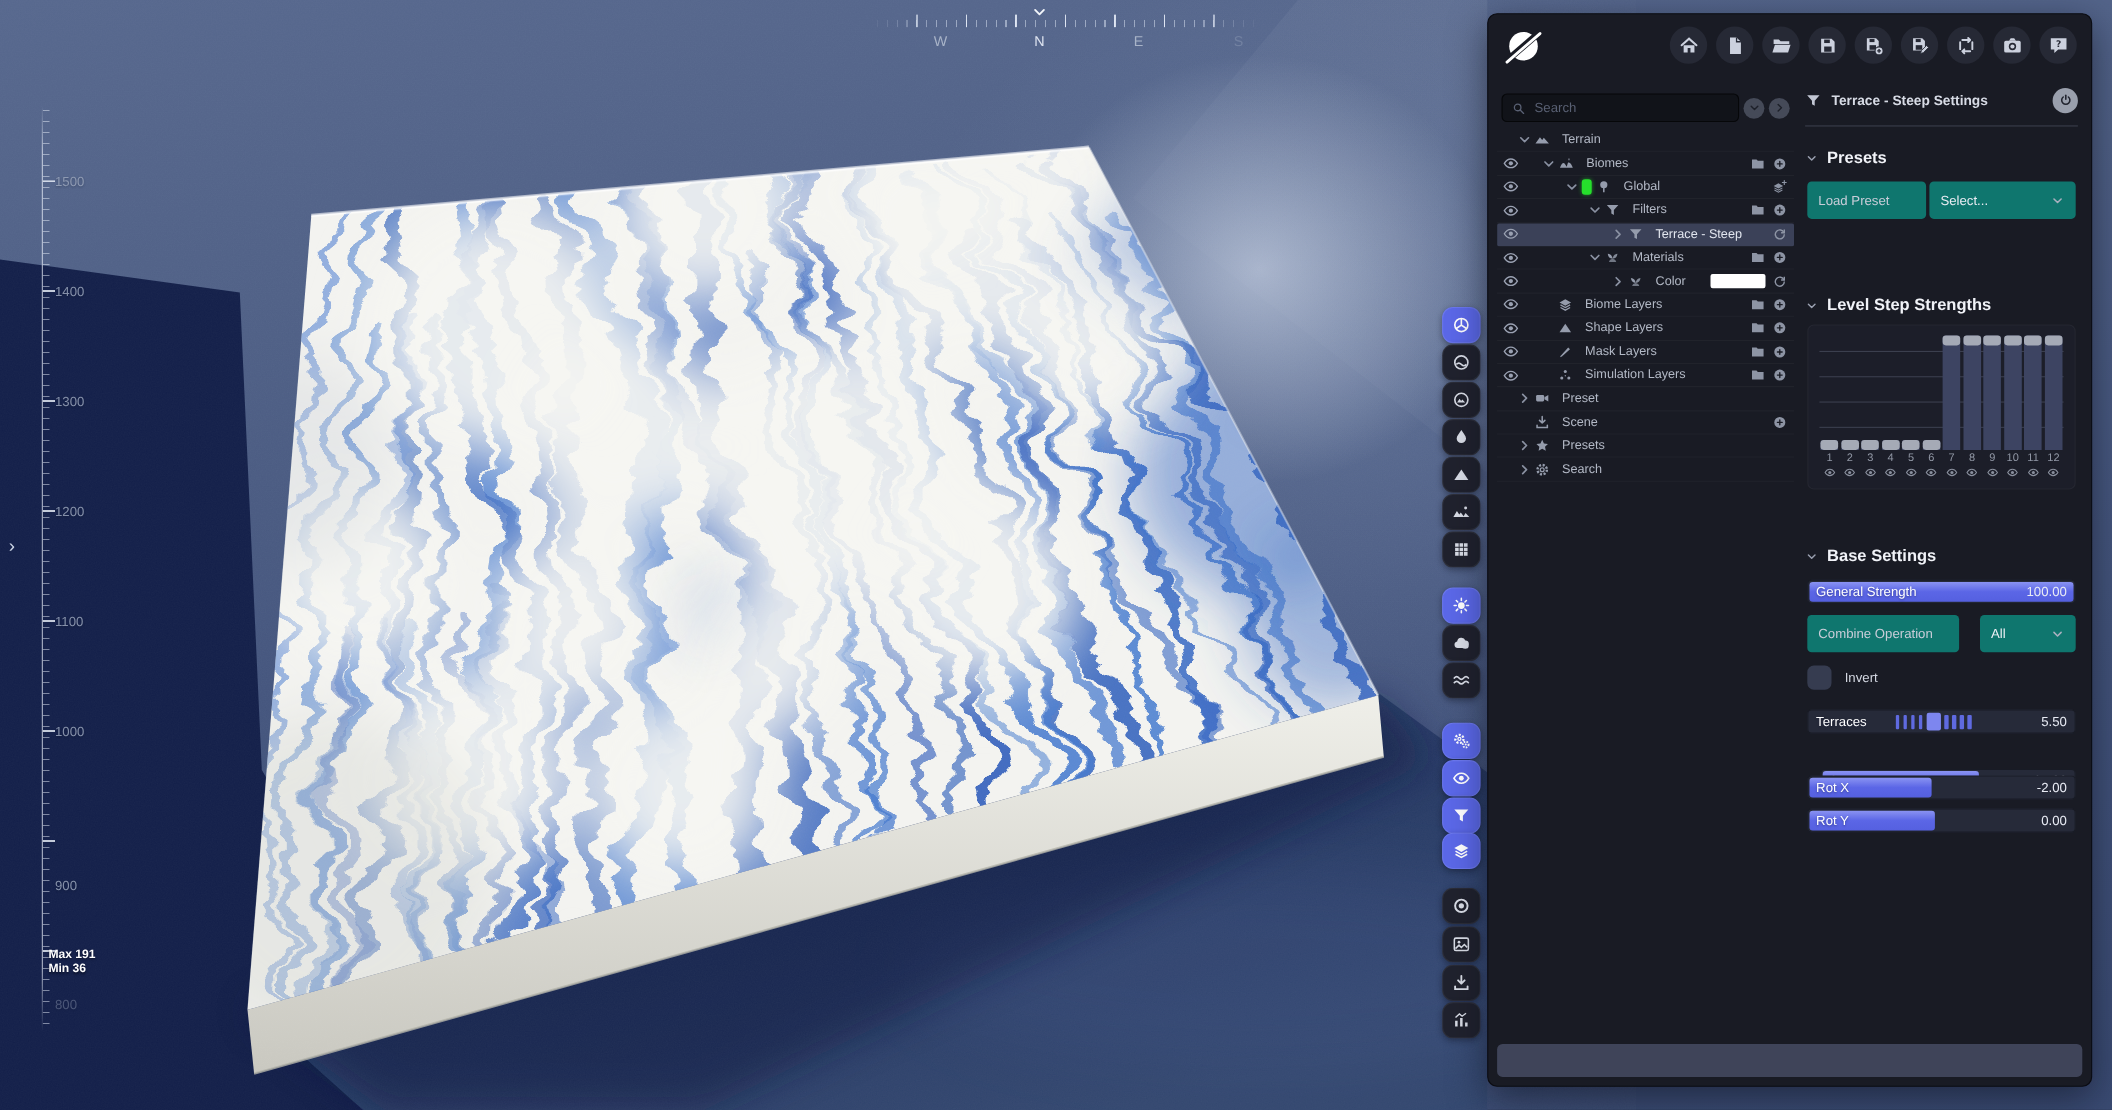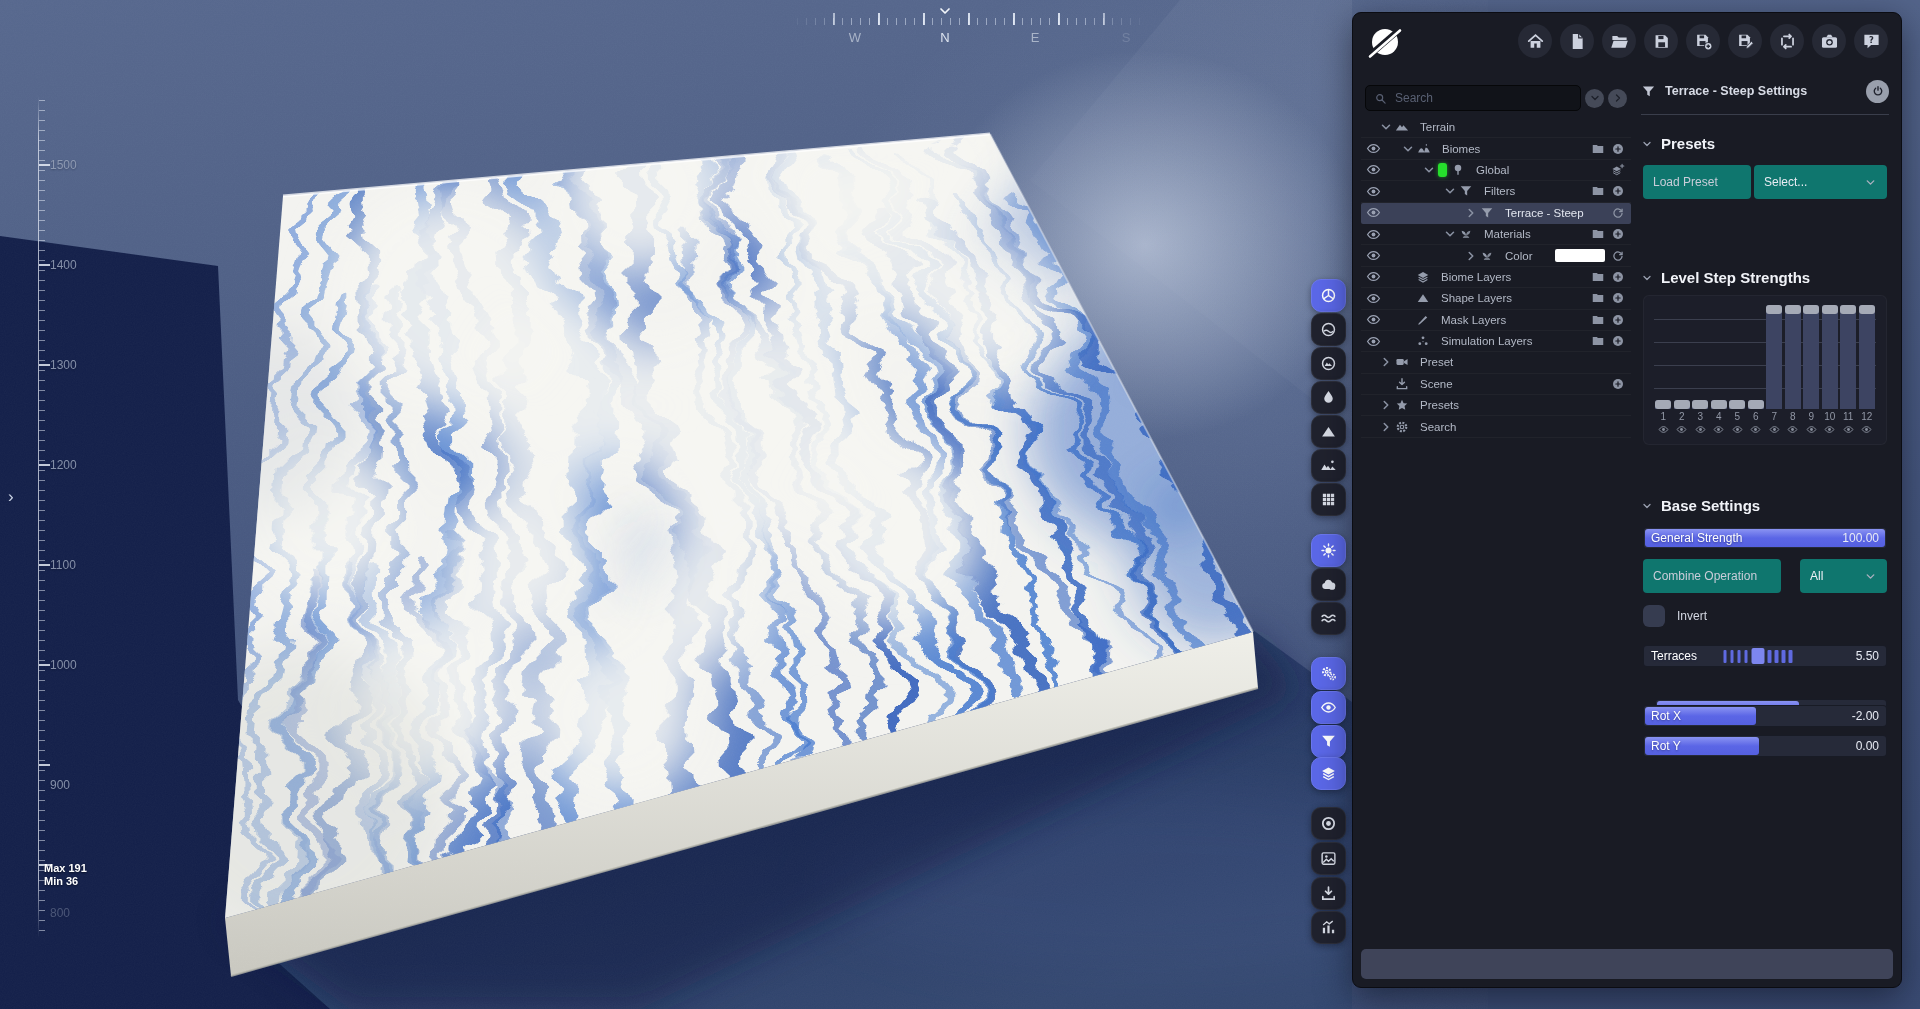--- a/index.html
+++ b/index.html
@@ -460,21 +460,21 @@
     <div id="ruler-line"></div>
     <div id="ruler-ticks"></div>
     <div id="ruler-ticks-major"></div>
     <div id="ruler-labels">
         <div class="rlabel" style="top: 165px;">1500</div>
         <div class="rlabel" style="top: 265px;">1400</div>
         <div class="rlabel" style="top: 365px;">1300</div>
         <div class="rlabel" style="top: 465px;">1200</div>
         <div class="rlabel" style="top: 565px;">1100</div>
         <div class="rlabel" style="top: 665px;">1000</div>
-        <div class="rlabel" style="top: 785px;">900</div>
+        <div class="rlabel" style="top: 805px;">900</div>
         <div class="rlabel" style="top: 865px; opacity: 0.4; margin-top: 48px;">800</div>
       </div>
 
     <div id="minmax">
       <div>Max 191</div>
       <div>Min 36</div>
     </div>
 
     <div id="collapse-handle">›</div>
   </div>

